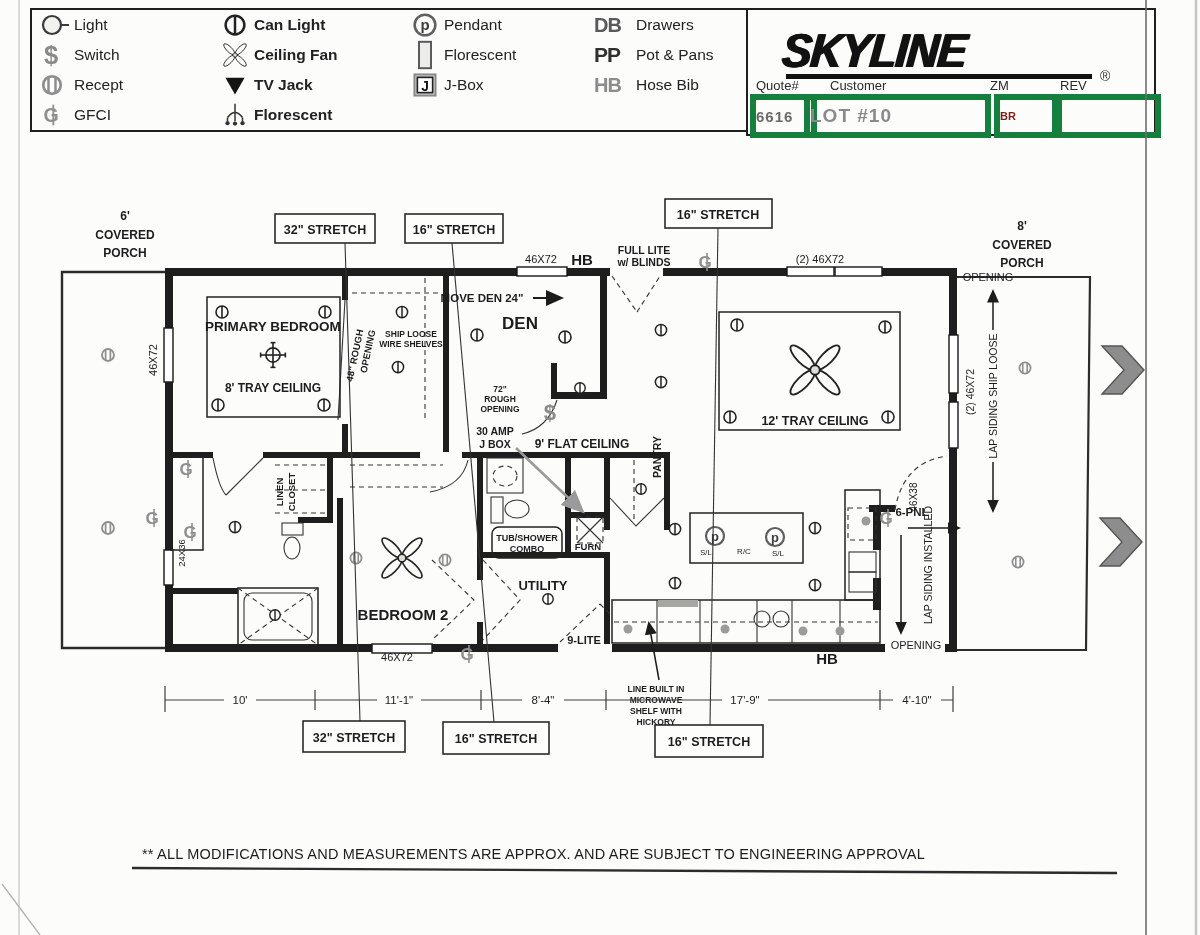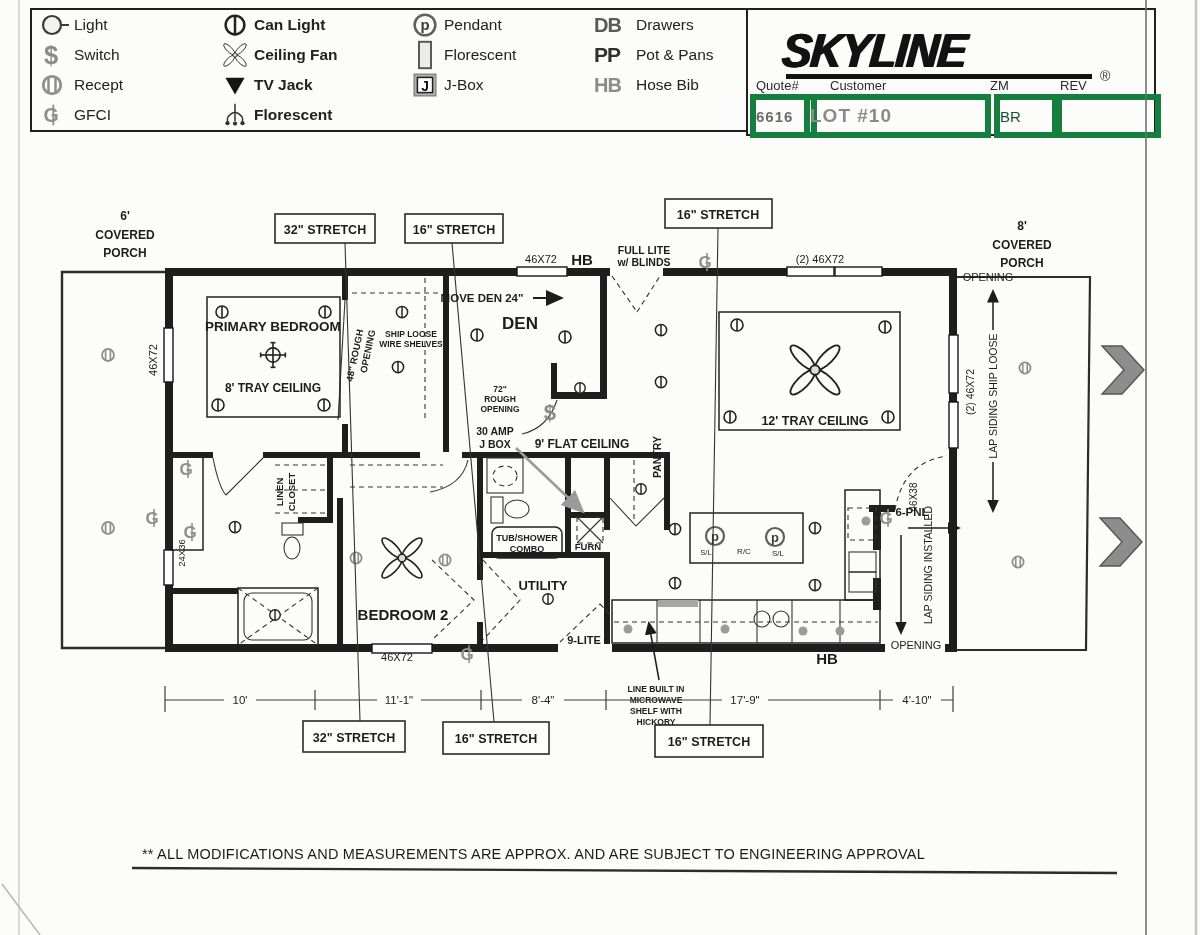--- a/index.html
+++ b/index.html
@@ -18,21 +18,21 @@
   #titleblock{position:absolute;left:746px;top:8px;width:406px;height:124px;border:2.5px solid #1f1f1f;background:#fcfcfb;}
   #brand{position:absolute;left:36px;top:14px;font-size:44px;font-weight:bold;font-style:italic;
          letter-spacing:-1px;color:#121212;transform:skewX(-5deg) scaleY(1.08);transform-origin:left top;
          text-shadow:1px 0 #121212,2px 0 #121212;}
   #brand-underline{position:absolute;left:38px;top:64px;width:306px;height:5px;background:#121212;}
   #brand-reg{position:absolute;left:352px;top:58px;font-size:14px;color:#333;}
   .tb-head{position:absolute;top:68px;font-size:13px;color:#2a2a2a;}
   .tb-cell{position:absolute;top:84px;height:32px;border:6px solid #15803d;display:flex;align-items:center;}
   .v-quote{font-size:15px;font-weight:bold;color:#6a6a6a;letter-spacing:1px;}
   .v-cust{font-size:19px;font-weight:bold;color:#8a8a8a;letter-spacing:1px;}
-  .v-zm{font-size:15px;font-weight:normal;color:#14532d;}
+  .v-zm{font-size:11px;font-weight:bold;color:#7f1d1d;}
   
   #plan{position:absolute;left:0;top:0;width:1200px;height:935px;}
   #plan text{font-family:"Liberation Sans",sans-serif;fill:#1c1c1c;}
   .c{text-anchor:middle;}
   .b{font-weight:bold;}
   .gy{fill:#8e8e8e;}
   .gy7{fill:#777;}
   .wall{fill:#1e1e1e;}
   .thin{fill:none;stroke:#222;stroke-width:1.5;}
   .thin2{fill:none;stroke:#333;stroke-width:1.1;}

